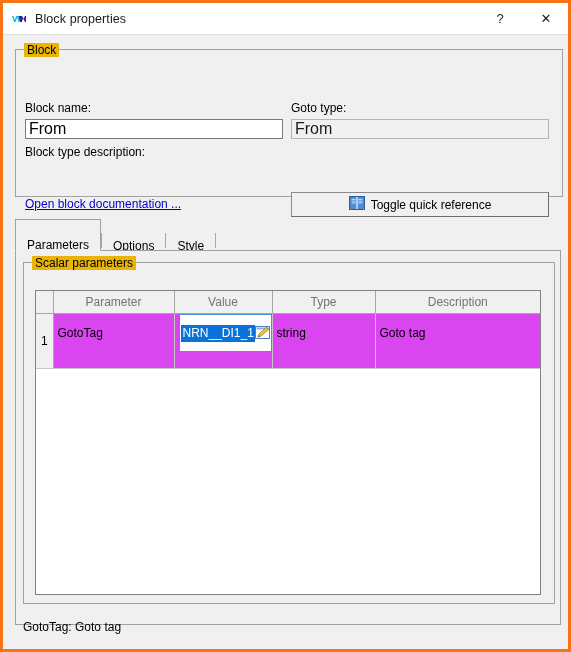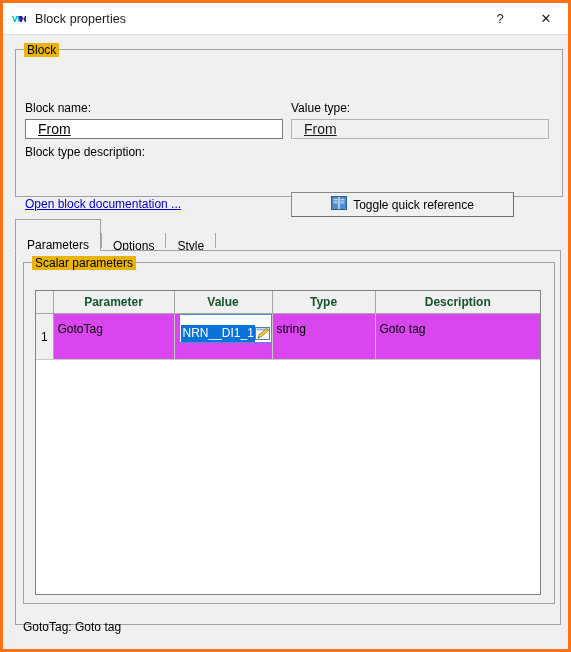--- a/index.html
+++ b/index.html
@@ -107,27 +107,26 @@
     color: #000;
     white-space: nowrap;
   }
 
   .textinput {
     position: absolute;
     box-sizing: border-box;
     border: 1px solid #7a7a7a;
     background: #ffffff;
     font-family: "Liberation Sans", sans-serif;
-    font-size: 14px;
-    color: #000;
-    padding: 0 12px;
+    font-size: 16px;
+    color: #000;
+    padding: 0 3px;
     height: 20px;
     line-height: 18px;
     outline: none;
-    text-decoration: underline;
   }
   .textinput.readonly {
     background: #f0f0f0;
     border: 1px solid #b4b4b4;
     color: #1a1a1a;
   }
 
   
   #lbl-block-name { left: 22px; top: 66px; }
   #inp-block-name { left: 22px; top: 84px; width: 258px; }
@@ -144,21 +143,21 @@
     color: #0000cc;
     text-decoration: underline;
     cursor: pointer;
     white-space: nowrap;
   }
 
   #toggle-btn {
     position: absolute;
     left: 288px;
     top: 157px;
-    width: 223px;
+    width: 258px;
     height: 25px;
     box-sizing: border-box;
     background: #f0f0f0;
     border: 1px solid #8a8a8a;
     border-right-color: #6d6d6d;
     border-bottom-color: #6d6d6d;
     display: flex;
     align-items: center;
     justify-content: center;
     gap: 6px;
@@ -236,23 +235,23 @@
     border-collapse: collapse;
     width: 100%;
     table-layout: fixed;
     font-size: 12px;
   }
   table.grid th {
     background: #f0f0f0;
     border-right: 1px solid #a6a6a6;
     border-bottom: 1px solid #a6a6a6;
     height: 22px;
-    font-weight: bold;
-    font-size: 12px;
-    color: #14532d;
+    font-weight: normal;
+    font-size: 12px;
+    color: #737373;
     text-align: center;
     padding: 0;
   }
   table.grid th.corner {
     width: 17px;
     border-right: 1px solid #a6a6a6;
   }
   table.grid td {
     border-right: 1px solid #c8c8c8;
     border-bottom: 1px solid #c8c8c8;
@@ -271,22 +270,22 @@
     text-align: center;
     padding: 0;
     color: #000;
   }
   td.value-cell {
     padding: 0;
     position: relative;
   }
   .value-editor {
     display: flex;
-    align-items: flex-end;
-    height: 29px;
+    align-items: center;
+    height: 38px;
     box-sizing: border-box;
     border: 1px solid #4a90d9;
     background: #ffffff;
     margin: 0;
     padding: 0 1px;
   }
   .value-sel {
     background: #0a72d8;
     color: #ffffff;
     font-size: 12px;
@@ -371,21 +370,21 @@
 
   <div id="client">
 
     <div id="block-group" class="groupbox">
       <span class="gb-title">Block</span>
     </div>
 
     <span class="field-label" id="lbl-block-name">Block name:</span>
     <input class="textinput" id="inp-block-name" type="text" value="From" style="">
 
-    <span class="field-label" id="lbl-block-type">Value type:</span>
+    <span class="field-label" id="lbl-block-type">Goto type:</span>
     <input class="textinput readonly" id="inp-block-type" type="text" readonly="" value="From" style="">
 
     <span class="field-label" id="lbl-block-desc">Block type description:</span>
 
     <a id="doc-link">Open block documentation ...</a>
 
     <div id="toggle-btn">
       <span>
         <svg width="16" height="14" viewBox="0 0 16 14">
           <rect x="0.5" y="0.5" width="15" height="13" fill="#e8f0fb" stroke="#2a5f9e"></rect>

